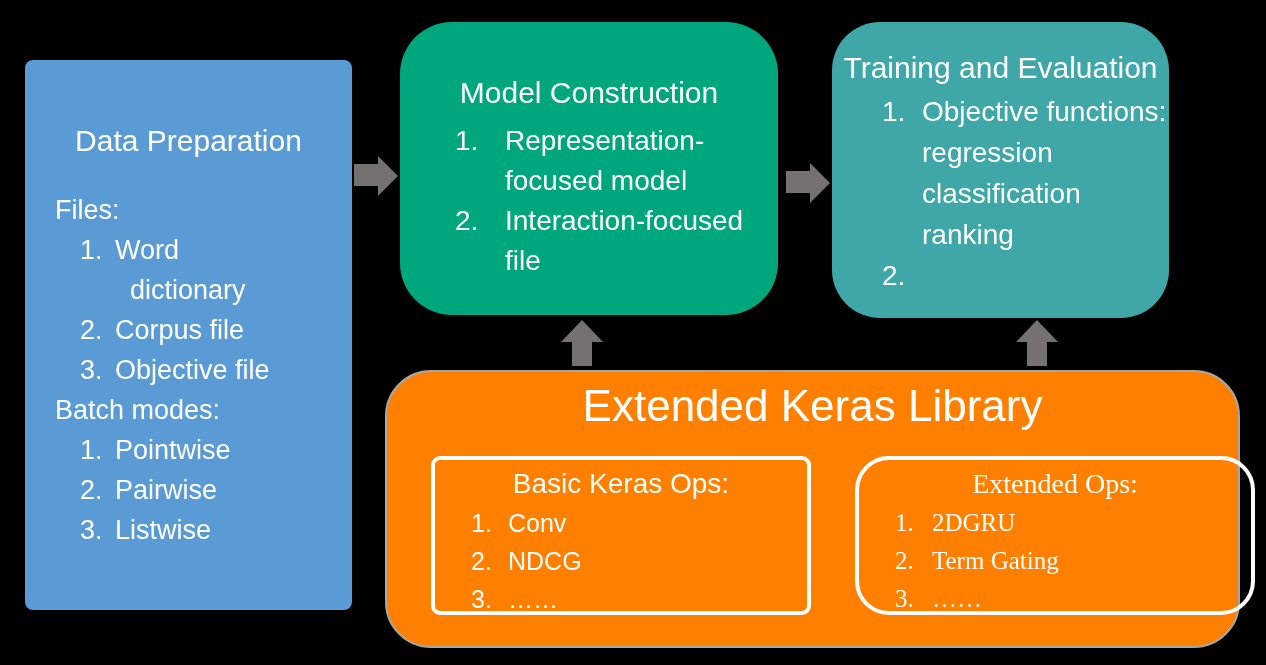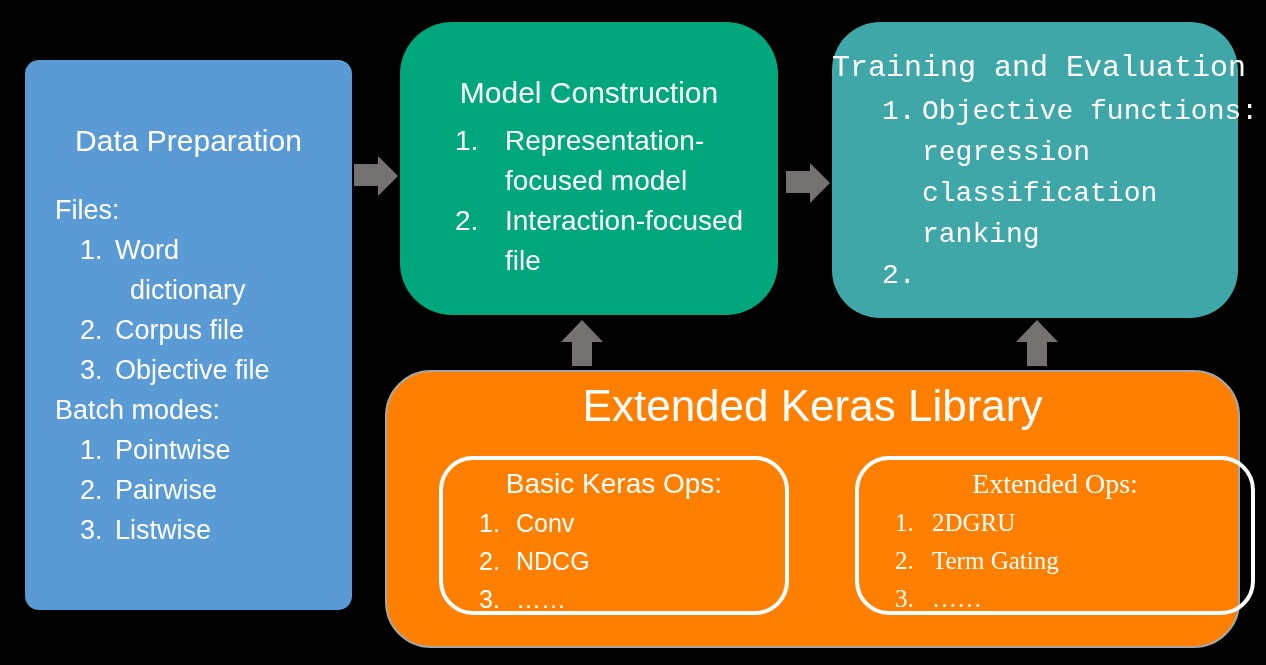--- a/index.html
+++ b/index.html
@@ -9,21 +9,21 @@
     font-family:"Liberation Sans", sans-serif;
     color:#ffffff;
     position:relative;
     overflow:hidden;
   }
   .box { position:absolute; }
 
   
   #box-data-prep {
     left:25px; top:60px; width:327px; height:550px;
-    background:#5B9BD5; border-radius:14px;
+    background:#5B9BD5; border-radius:8px;
   }
   #box-data-prep .box-title {
     margin-top:62px; text-align:center;
     font-size:30px; line-height:38px; white-space:nowrap;
   }
   .dp-content {
     position:absolute; left:30px; top:130px;
     font-size:27px; line-height:40px; white-space:nowrap;
   }
 
@@ -37,22 +37,22 @@
     font-size:30px; line-height:38px; white-space:nowrap;
   }
   .mc-list {
     position:absolute; left:55px; top:99px;
     font-size:28px; line-height:40px; white-space:nowrap;
   }
   .mc-list .num { width:50px; }
 
   
   #box-train {
-    left:832px; top:22px; width:406px; height:296px;
-    background:#3FA7A7; border-radius:48px;font-family:Liberation Mono, monospace;
+    left:832px; top:22px; width:337px; height:296px;
+    background:#3FA7A7; border-radius:48px;
   }
   #box-train .box-title {
     margin-top:27px; text-align:center;
     font-size:30px; line-height:38px; white-space:nowrap;
   }
   .te-list {
     position:absolute; left:50px; top:69px;
     font-size:28px; line-height:41px; white-space:nowrap;
   }
   .te-list .num { width:40px; }
@@ -64,21 +64,21 @@
     background:#FF8000; border:2px solid #A6A6A6; border-radius:46px;
   }
   #box-keras .box-title {
     margin-top:10px; text-align:center;
     font-size:44px; line-height:48px; white-space:nowrap;
   }
   .inner-box {
     position:absolute; top:84px; height:159px;
     border:4px solid #ffffff; border-radius:34px;
   }
-  #box-basic-ops   { left:52px;  width:350px; }
+  #box-basic-ops   { left:44px;  width:380px;border-radius:9px; }
   #box-extended-ops{ left:468px; width:400px;font-family:Liberation Serif, serif; }
   .inner-title {
     margin-top:8px; text-align:center;
     font-size:28px; line-height:32px; white-space:nowrap;
   }
   .inner-list {
     position:absolute; left:36px; top:44px;
     font-size:25px; line-height:38px; white-space:nowrap;
   }
   .inner-list .num { width:37px; }

